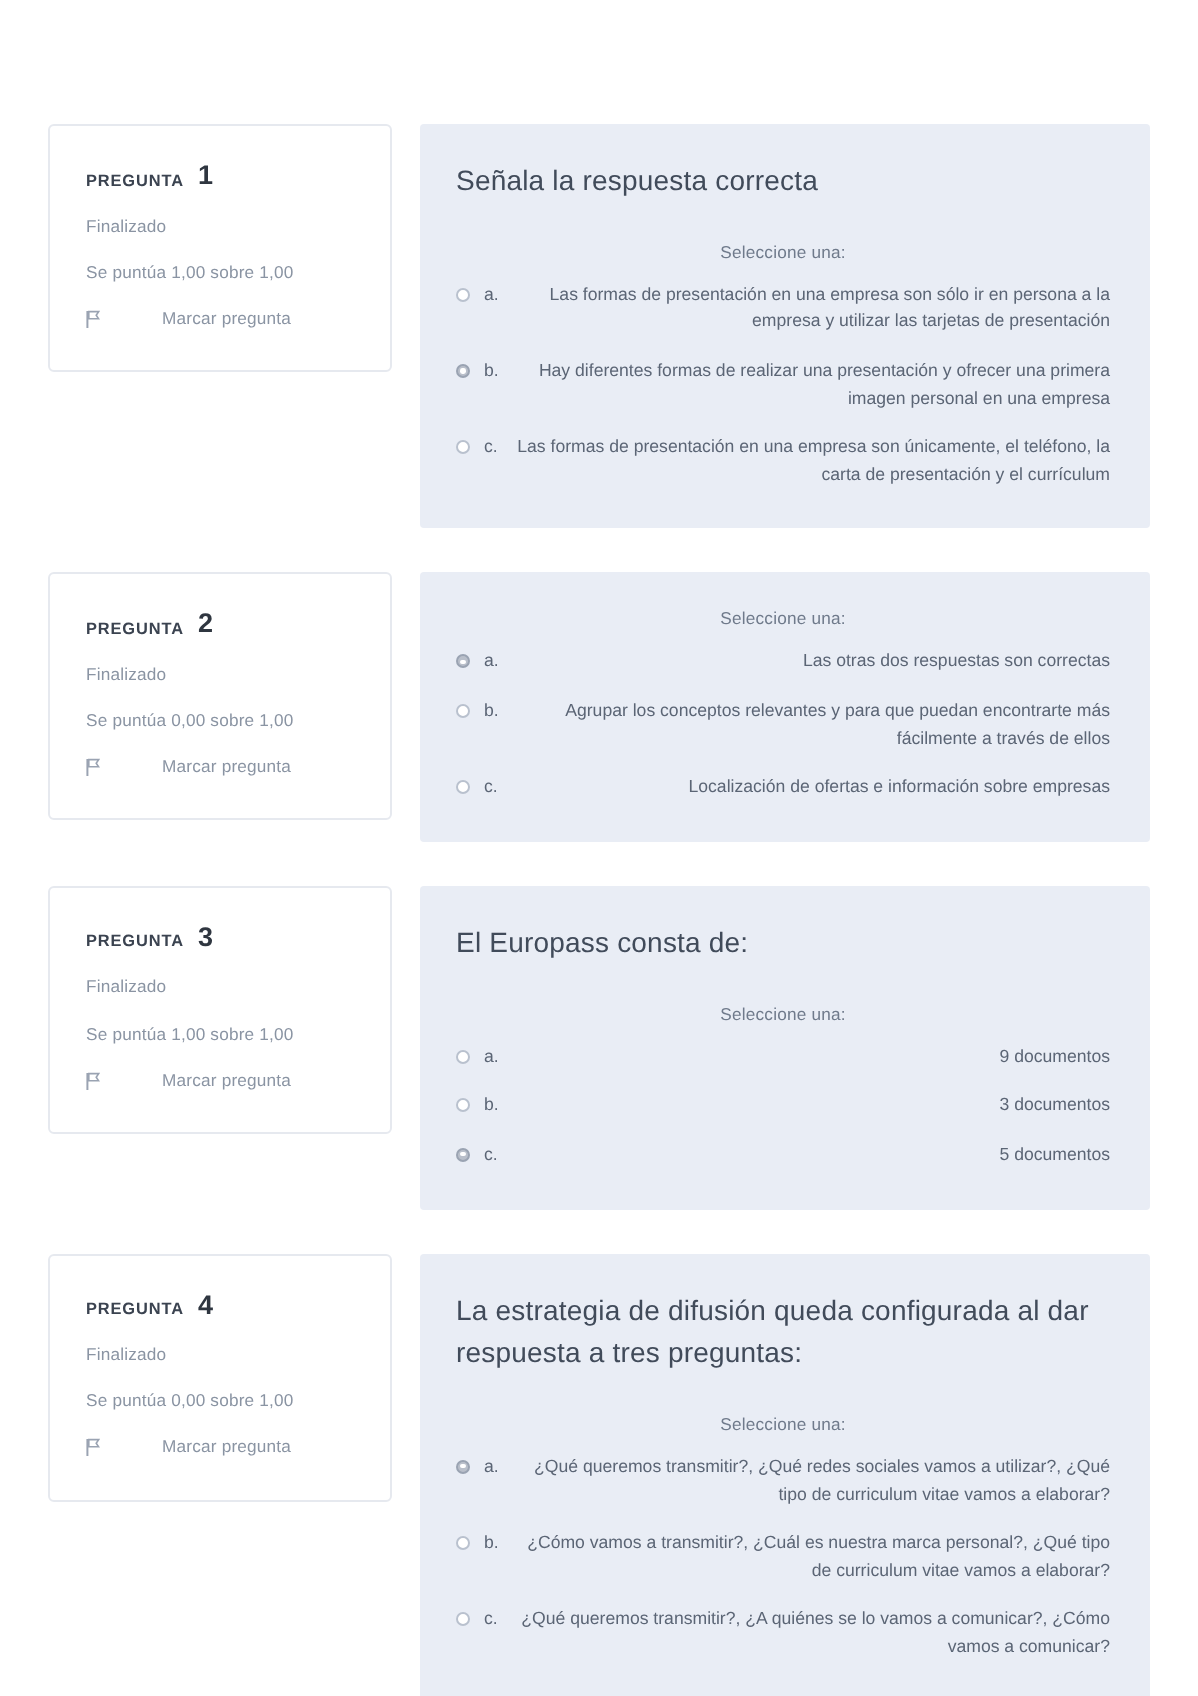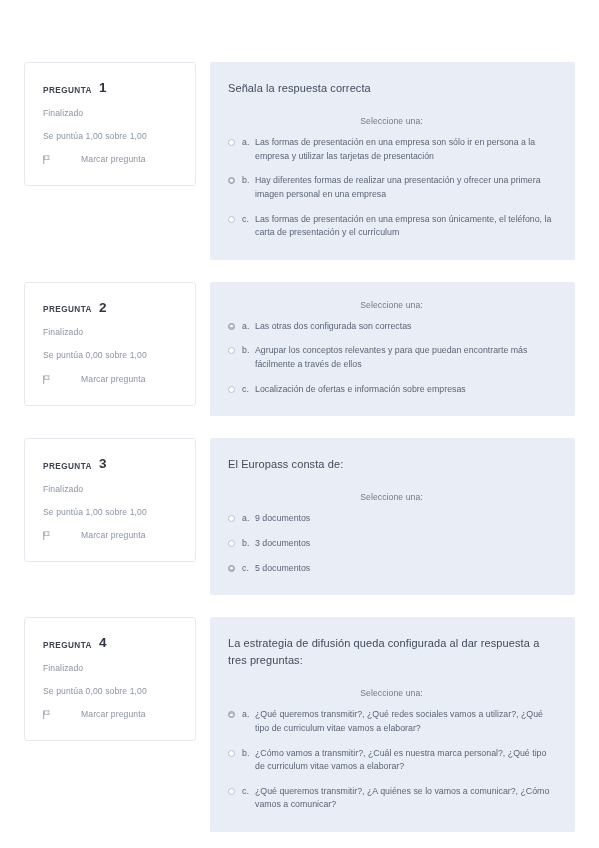--- a/index.html
+++ b/index.html
@@ -82,21 +82,21 @@
   }
   .q-content {
     flex: 1 1 auto;
     background: #e9edf5;
     border-radius: 2px;
     box-sizing: border-box;
     padding: 18px 20px 20px 18px;
     min-height: 60px;
   }
   .q-text {
-    font-size: 11px;
+    font-size: 14px;
     color: #414b5a;
     line-height: 1.55;
     margin-bottom: 19px;
     letter-spacing: 0.1px;
   }
   .q-prompt {
     font-size: 8.6px;
     color: #6f7a8b;
     margin-bottom: 10px;
     letter-spacing: 0.1px;
@@ -141,20 +141,21 @@
     background: #ffffff;
   }
   .ans-letter {
     flex: 0 0 auto;
     width: 13px;
     color: #5b6575;
   }
   .ans-text {
     flex: 1 1 auto;
     color: #5b6575;
+    text-align: right;
   }
 </style>
 </head>
 <body>
 
 <div class="page">
   <div id="questions-root">
   <div class="question-block">
     <div class="q-info">
       <div class="q-info-inner">
@@ -221,21 +222,21 @@
         </div>
       </div>
     </div>
     <div class="spacer-mid"></div>
     <div class="q-content">
       <div class="q-prompt">Seleccione una:</div>
       <ul class="answers">
   <li class="answer">
     <span class="radio checked"></span>
     <span class="ans-letter">a.</span>
-    <span class="ans-text">Las otras dos configurada son correctas</span>
+    <span class="ans-text">Las otras dos respuestas son correctas</span>
   </li>
 
   <li class="answer">
     <span class="radio"></span>
     <span class="ans-letter">b.</span>
     <span class="ans-text">Agrupar los conceptos relevantes y para que puedan encontrarte más fácilmente a través de ellos</span>
   </li>
 
   <li class="answer">
     <span class="radio"></span>

